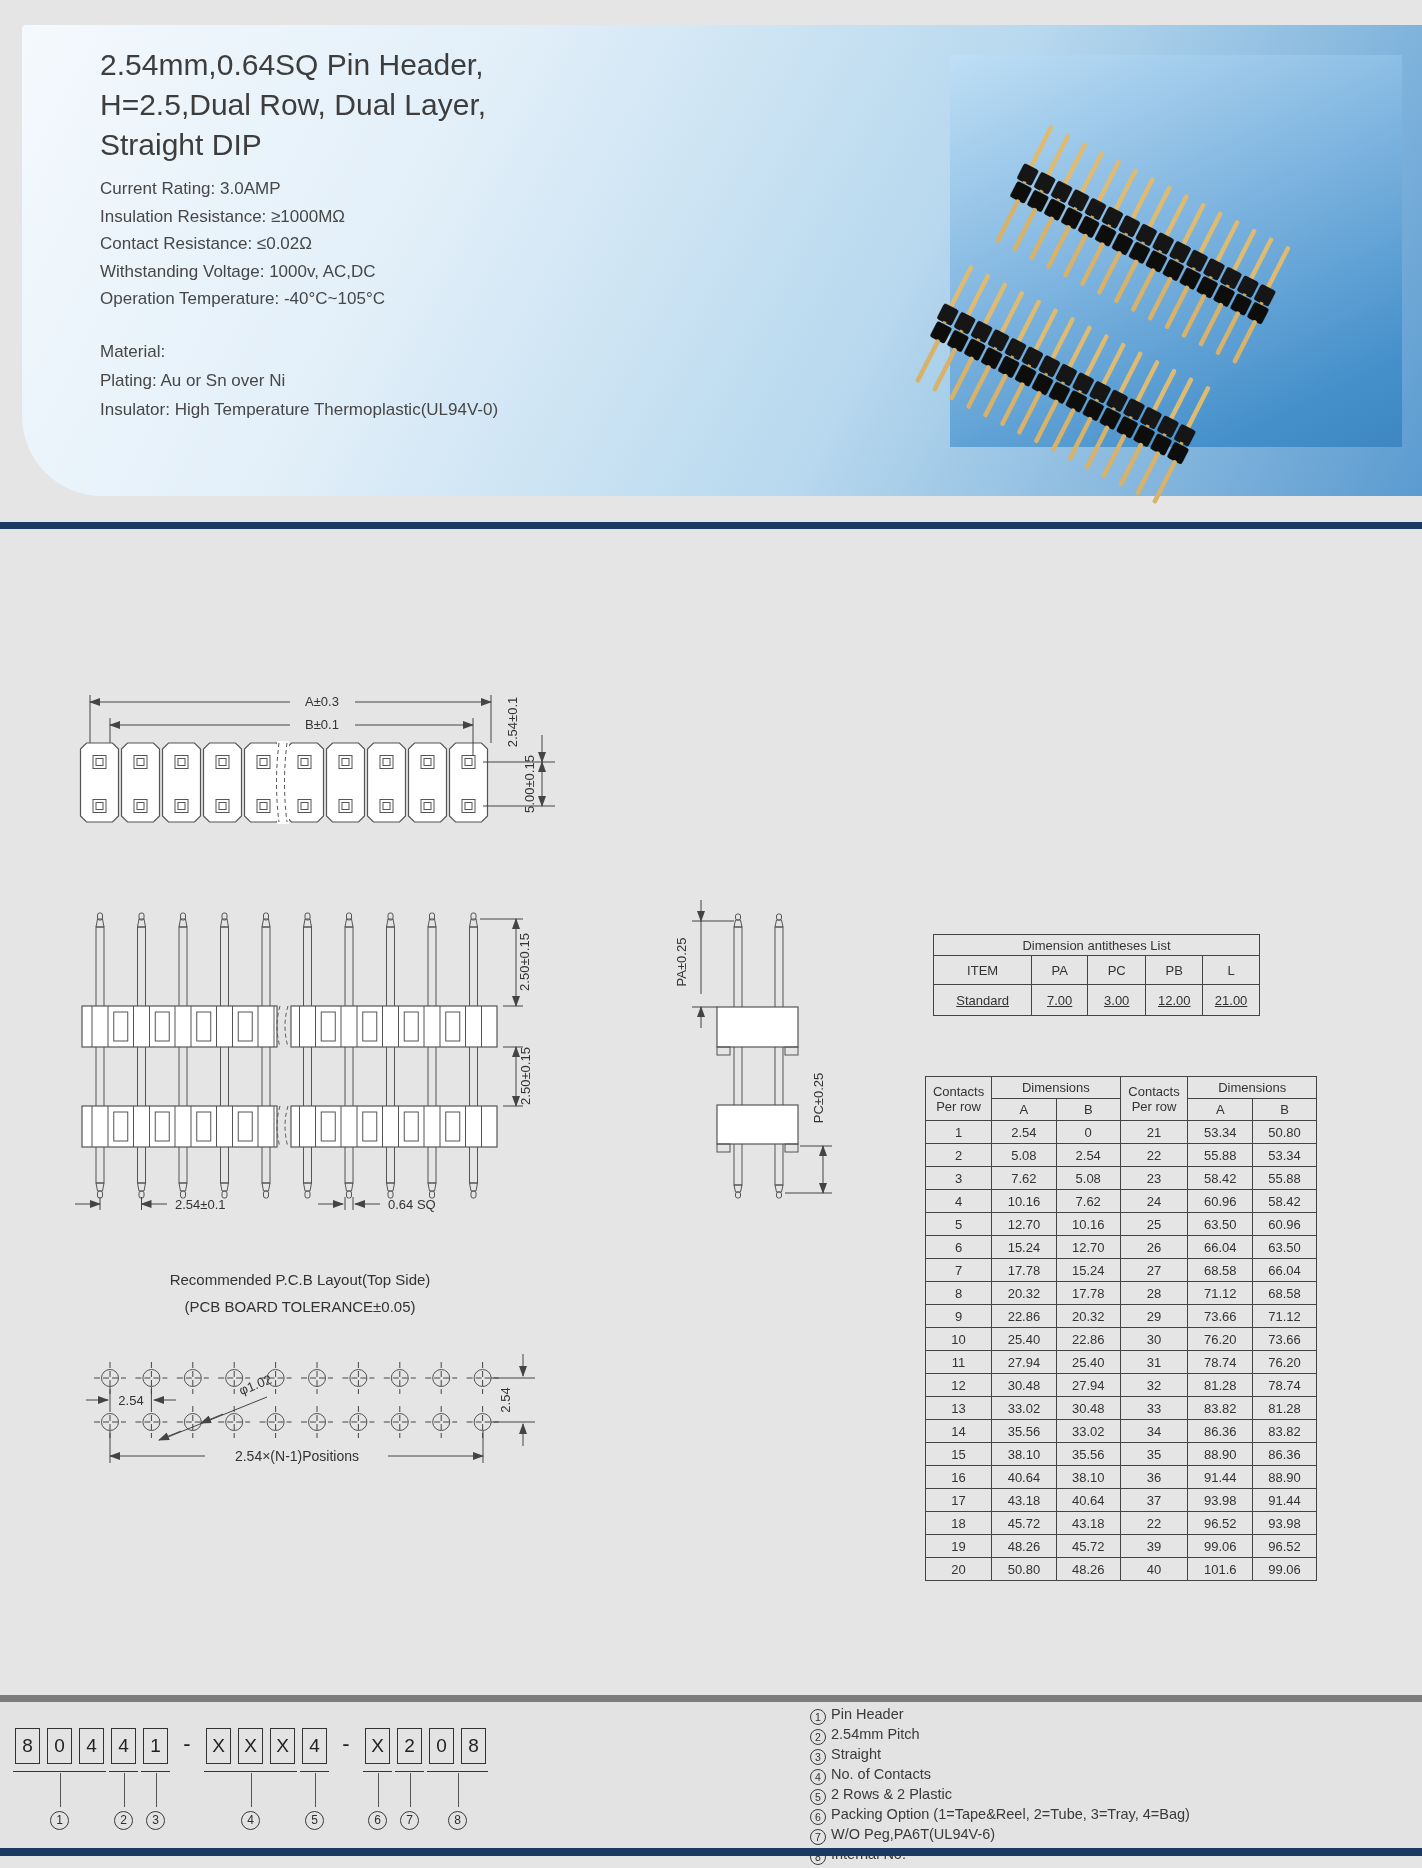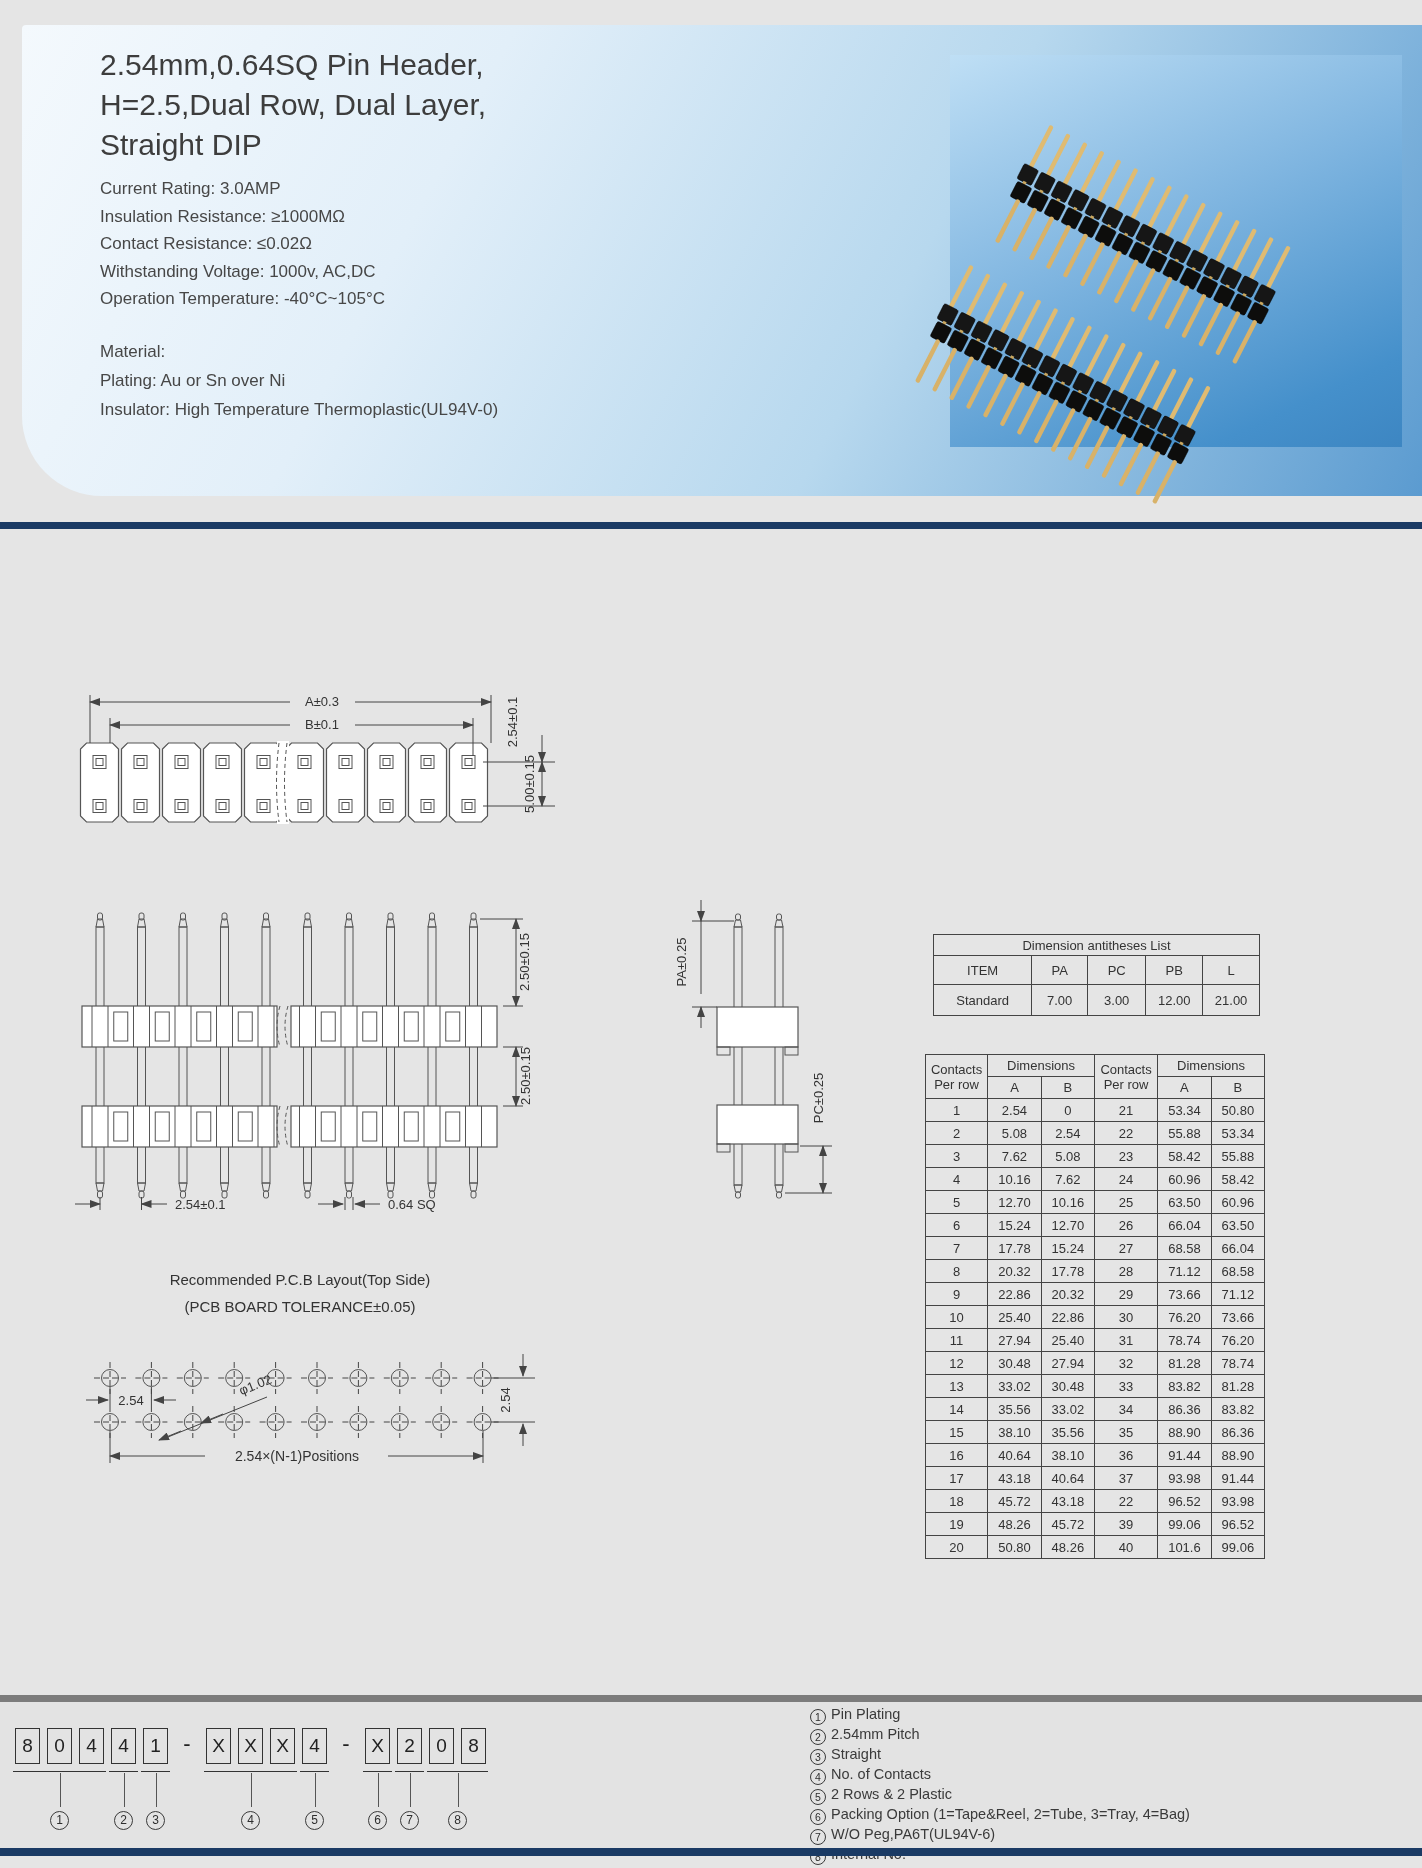--- a/index.html
+++ b/index.html
@@ -27,22 +27,22 @@
   .inner{stroke:#555;stroke-width:1;fill:none;}
   .dashed{stroke:#555;stroke-width:1;fill:none;stroke-dasharray:4,3;}
   .cross{stroke:#444;stroke-width:1;fill:none;stroke-dasharray:6,3;}
 
   
   table{border-collapse:collapse;font-size:13px;color:#333;text-align:center;}
   td,th{border:1px solid #444;font-weight:normal;padding:0 2px;}
   .dimlist{position:absolute;left:933px;top:934px;width:327px;}
   .dimlist .t-title{height:21px;text-align:center;}
   .dimlist .t-head td{height:28px;}
-  .dimlist .t-data td{height:30px;}
-  .contacts{position:absolute;left:925px;top:1054px;width:340px;}
+  .dimlist .t-data td{height:30px;text-decoration:underline;}
+  .contacts{position:absolute;left:925px;top:1076px;width:392px;}
   .contacts th{height:21px;}
   .contacts td{height:22px;}
 
   
   .ordering{position:absolute;left:0;top:1695px;width:1422px;height:161px;background:#e3e3e3;}
   .ordering-topbar{position:absolute;left:0;top:0;width:100%;height:7px;background:#7c7c7c;}
   .ordering-navy{position:absolute;left:0;top:153px;width:100%;height:8px;background:#1a3a64;}
   .code-box{position:absolute;top:33px;width:25px;height:36px;border:1.5px solid #333;
             box-sizing:border-box;font-size:19px;line-height:33px;text-align:center;color:#222;}
   .code-dash{position:absolute;top:33px;width:24px;height:36px;font-size:22px;line-height:32px;
@@ -855,21 +855,21 @@
         <div class="code-underline" style="left: 395px; width: 29px;"></div>
         <div class="code-connector" style="left: 409.5px;"></div>
         <div class="code-mark" style="left: 397.5px;"><span class="circ">7</span></div>
         <div class="code-box" style="left: 429px;">0</div>
         <div class="code-box" style="left: 461px;">8</div>
         <div class="code-underline" style="left: 427px; width: 61px;"></div>
         <div class="code-connector" style="left: 457.5px;"></div>
         <div class="code-mark" style="left: 445.5px;"><span class="circ">8</span></div>
       </div>
     <div class="legend" id="legend-list">
-        <div class="legend-line"><span class="circ">1</span><span>Pin Plating</span></div>
+        <div class="legend-line"><span class="circ">1</span><span>Pin Header</span></div>
         <div class="legend-line"><span class="circ">2</span><span>2.54mm Pitch</span></div>
         <div class="legend-line"><span class="circ">3</span><span>Straight</span></div>
         <div class="legend-line"><span class="circ">4</span><span>No. of Contacts</span></div>
         <div class="legend-line"><span class="circ">5</span><span>2 Rows &amp; 2 Plastic</span></div>
         <div class="legend-line"><span class="circ">6</span><span>Packing Option (1=Tape&amp;Reel, 2=Tube, 3=Tray, 4=Bag)</span></div>
         <div class="legend-line"><span class="circ">7</span><span>W/O Peg,PA6T(UL94V-6)</span></div>
         <div class="legend-line"><span class="circ">8</span><span>Internal No.</span></div>
       </div>
     <div class="ordering-navy"></div>
   </div>

